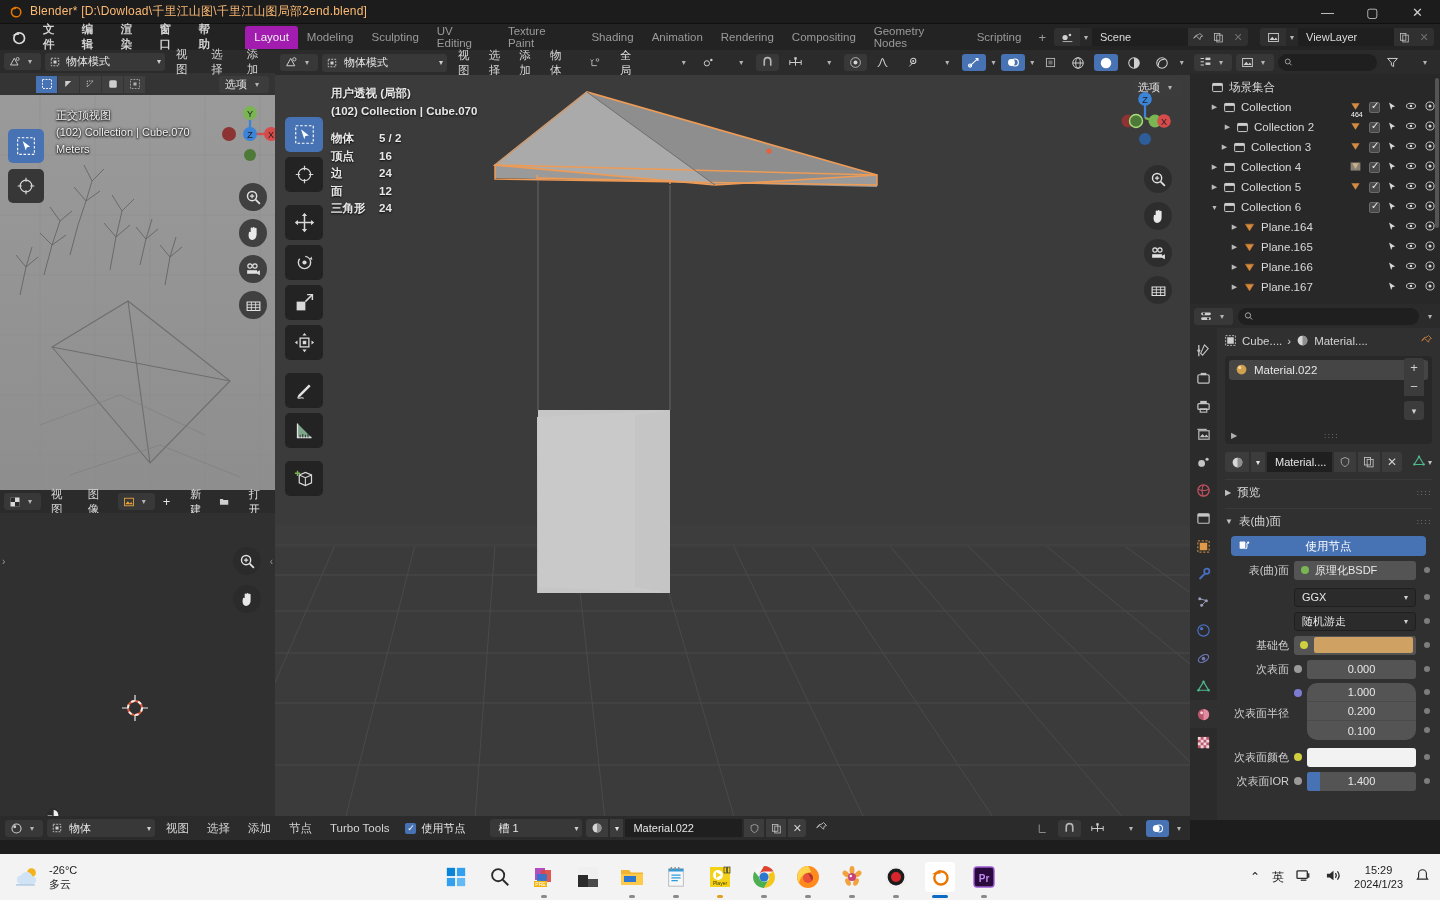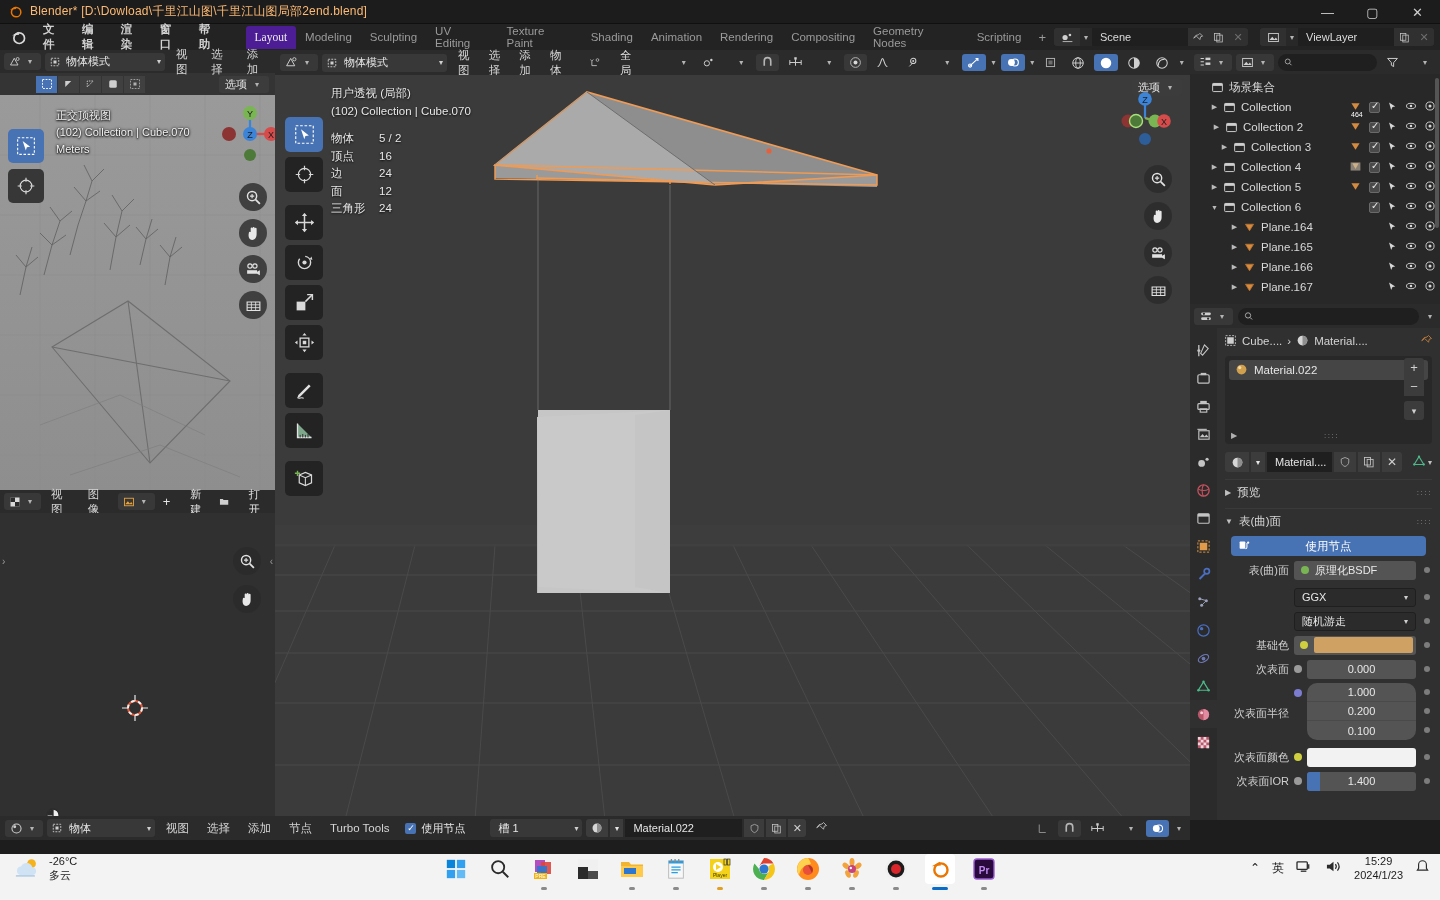--- a/index.html
+++ b/index.html
@@ -25,21 +25,21 @@
 
   
   .topbar {
     position:absolute; left:0; top:24px; width:1440px; height:26px;
     background:#232323; display:flex; align-items:center;
   }
   .topbar .logo { width:17px; height:17px; margin:0 8px 0 10px; }
   .menu-item { padding:3px 8px; font-size:11.5px; color:#d2d2d2; border-radius:3px;font-weight:bold; }
   .wsp-tabs { display:flex; align-items:center; margin-left:16px; height:26px; }
   .wsp-tab { padding:5px 9px 6px; font-size:11.5px; color:#9a9a9a; }
-  .wsp-tab.active { background:#4c1d95; color:#f0f0f0; border-radius:3px 3px 0 0;font-family:Liberation Serif, serif; }
+  .wsp-tab.active { background:#a21caf; color:#f0f0f0; border-radius:3px 3px 0 0; }
   .wsp-plus { color:#9a9a9a; padding:2px 8px; font-size:13px; }
   .topbar-right { margin-left:auto; display:flex; align-items:center; padding-right:6px; gap:2px;}
   .idblock { display:flex; align-items:center; height:18px; background:#282828; border-radius:3px; overflow:hidden; }
   .idblock .icbtn { width:26px; height:18px; display:flex; align-items:center; justify-content:center; background:#303030;}
   .idblock .namefield { background:#1f1f1f; min-width:96px; height:18px; line-height:18px; padding:0 8px; font-size:11px; color:#dcdcdc; }
   .idblock .tailbtn { width:20px; height:18px; display:flex; align-items:center; justify-content:center; background:#303030; color:#c0c0c0; }
   .idblock .tailbtn.dim { color:#6e6e6e; }
   .hdr-btn { height:17px; display:flex; align-items:center; padding:0 5px; border-radius:3px; background:#383838; gap:3px; font-size:11px;}
   .hdr-btn.flat { background:transparent;gap:20px; }
   .hdr-txt { padding:0 7px; font-size:11.5px; color:#d5d5d5; }
@@ -67,21 +67,21 @@
   .img-ed { position:relative; width:275px; height:330px; background:#303030; }
   .img-hdr { height:23px; background:#2b2b2b; display:flex; align-items:center; padding:0 4px; gap:3px; }
   .img-canvas { position:relative; width:275px; height:307px; background:#303030; }
 
   
   .vp { position:absolute; left:275px; top:50px; width:915px; height:770px; background:#393939; }
   .vp-hdr { height:25px; background:#2b2b2b; display:flex; align-items:center; padding:0 5px; gap:4px;}
   .vp-canvas { position:relative; width:915px; height:745px; overflow:hidden;
                background:linear-gradient(#3b3b3b,#3b3b3b); }
   .vp-stats { position:absolute; left:56px; top:10px; font-size:11.5px; color:#e8e8e8; line-height:17.5px;
-              text-shadow:0 1px 2px rgba(0,0,0,.85); }
+              text-shadow:0 1px 2px rgba(0,0,0,.85);font-weight:bold; }
   .vp-stats .row { display:flex; }
   .vp-stats .k { width:48px; }
   .vp-tools { position:absolute; left:10px; top:42px; width:40px; display:flex; flex-direction:column; gap:5px;}
   .vtool { width:38px; height:35px; background:#232323; border-radius:5px; display:flex; align-items:center; justify-content:center; }
   .vtool.active { background:#4772b3; }
   .vtool.gap { margin-top:8px; }
   .vp-gizmo { position:absolute; right:14px; top:12px; width:62px; height:62px;}
   .vp-navcol { position:absolute; right:18px; top:90px; display:flex; flex-direction:column; gap:9px; align-items:center;}
   .vp-opts { position:absolute; right:8px; top:4px; }
   .subtitle { position:absolute; left:50%; transform:translateX(-50%); bottom:14px;
@@ -132,21 +132,21 @@
   .vecbox { flex:1; background:#545454; border-radius:10px; }
   .vecbox div { height:19px; display:flex; align-items:center; justify-content:center; font-size:11px; color:#e8e8e8; border-bottom:1px solid #4a4a4a;}
   .vecbox div:last-child{border-bottom:none;}
 
   
   .node-hdr { position:absolute; left:0; top:816px; width:1190px; height:24px; background:#2b2b2b;
               display:flex; align-items:center; padding:0 5px; gap:4px; }
   .node-strip { position:absolute; left:0; top:840px; width:1190px; height:14px; background:#1d1d1d; }
 
   
-  .taskbar { position:absolute; left:0; top:854px; width:1440px; height:46px; background:#f3f3f3; display:flex; align-items:flex-start; }
+  .taskbar { position:absolute; left:0; top:854px; width:1440px; height:46px; background:#f3f3f3; display:flex; align-items:center; }
   .tb-weather { display:flex; align-items:center; gap:7px; margin-left:14px; }
   .tb-wtxt { font-size:11px; color:#202020; line-height:14px; }
   .tb-center { position:absolute; left:50%; transform:translateX(-50%); display:flex; align-items:center; gap:14px; }
   .tb-ico { width:30px; height:30px; position:relative; display:flex; align-items:center; justify-content:center;}
   .tb-ico .runbar { position:absolute; bottom:-6px; left:50%; transform:translateX(-50%); width:6px; height:3px; border-radius:2px; background:#8a8a8a;}
   .tb-ico.focus .runbar { width:16px; background:#0a6cc6; }
   .tb-right { position:absolute; right:10px; display:flex; align-items:center; gap:12px; color:#1c1c1c; font-size:12px;}
   .tb-clock { font-size:11px; line-height:14px; text-align:center; color:#1c1c1c;}
 </style>
 </head>
@@ -853,21 +853,21 @@
                 <ellipse cx="8" cy="8" rx="6" ry="3.6" fill="none" stroke="#d8d8d8" stroke-width="1.2"></ellipse>
                 <circle cx="8" cy="8" r="1.7" fill="#d8d8d8"></circle>
               </svg></span>
           <span><svg width="12" height="12" viewBox="0 0 16 16">
                 <circle cx="8" cy="8" r="5.4" fill="none" stroke="#d8d8d8" stroke-width="1.2"></circle>
                 <circle cx="8" cy="8" r="2" fill="#d8d8d8"></circle>
               </svg></span>
         </span>
       </div>
 
-      <div class="ol-row" style="padding-left:20px">
+      <div class="ol-row" style="padding-left:31px">
         <span class="disc">▶</span>
         <span class="rico">
             <svg width="13" height="13" viewBox="0 0 16 16">
               <rect x="2" y="3" width="12" height="10" rx="1" fill="none" stroke="#cfcfcf" stroke-width="1.2"></rect>
               <rect x="2" y="3" width="12" height="3" fill="#cfcfcf"></rect>
             </svg>
           </span>
         <span class="lbl">Collection 2</span>
         <span class="ol-ctrls">
           <span><svg width="13" height="13" viewBox="0 0 16 16">

